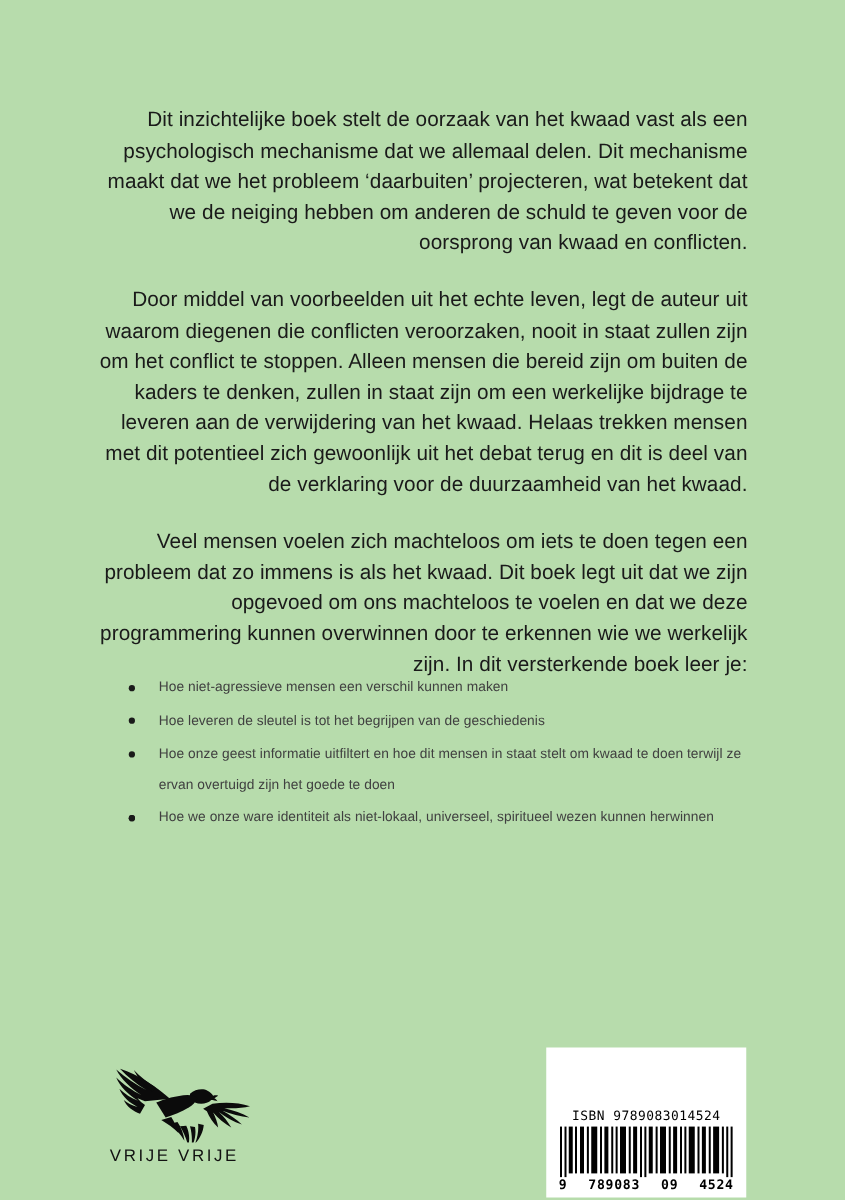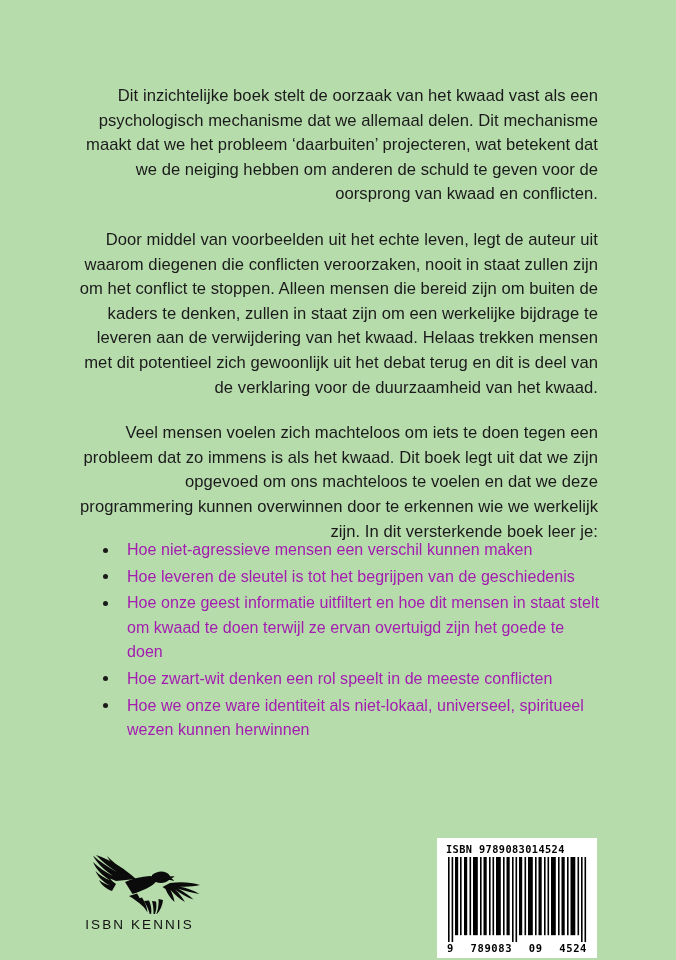--- a/index.html
+++ b/index.html
@@ -45,25 +45,25 @@
     top: 538px;
     width: 500px;
     list-style: none;
     margin: 0;
     padding: 0;
   }
 
   .bullet-item {
     position: relative;
     padding-left: 27px;
-    font-size: 16px;
+    font-size: 11px;
     line-height: 24.6px;
     letter-spacing: 0.05px;
     margin-bottom: 2px;
-    color: #a21caf;
+    color: #404040;
   }
 
   .bullet-item .dot {
     position: absolute;
     left: 3px;
     top: 9.5px;
     width: 5px;
     height: 5px;
     border-radius: 50%;
     background: #1a1a1a;
@@ -100,25 +100,27 @@
     height: 120px;
     background: #ffffff;
     box-sizing: border-box;
     padding: 5px 9px 4px 9px;
     display: flex;
     flex-direction: column;
   }
   .barcode-isbn {
     font-family: "DejaVu Sans Mono", monospace;
     font-size: 10.3px;
-    font-weight: bold;
+    font-weight: normal;
     letter-spacing: 0.4px;
+    text-align: center;
     color: #000;
     line-height: 12px;
     white-space: nowrap;
+    margin-top: 44px;
   }
   .barcode-bars {
     flex: 1;
     position: relative;
     margin-top: 2px;
     overflow: hidden;
   }
   .barcode-bars svg { display: block; width: 100%; height: 100%; }
   .barcode-digits {
     font-family: "DejaVu Sans Mono", monospace;
@@ -151,21 +153,20 @@
     <li class="bullet-item">
       <span class="dot"></span>
       <span>Hoe leveren de sleutel is tot het begrijpen van de geschiedenis</span>
     </li>
     <li class="bullet-item">
       <span class="dot"></span>
       <span>Hoe onze geest informatie uitfiltert en hoe dit mensen in staat stelt om kwaad te doen terwijl ze ervan overtuigd zijn het goede te doen</span>
     </li>
     <li class="bullet-item">
       <span class="dot"></span>
-      <span>Hoe zwart-wit denken een rol speelt in de meeste conflicten</span>
     </li>
     <li class="bullet-item">
       <span class="dot"></span>
       <span>Hoe we onze ware identiteit als niet-lokaal, universeel, spiritueel wezen kunnen herwinnen</span>
     </li>
   </ul>
 
   <div class="publisher">
     <svg class="mark" viewBox="0 0 250 140" xmlns="http://www.w3.org/2000/svg">
       <g fill="#0b0b0b">
@@ -180,21 +181,21 @@
 
         <path d="M186 78 c20,-3 42,-2 60,4 c-12,3 -27,4 -41,3 c14,3 29,8 40,15 c-14,-2 -30,-6 -43,-11 c11,6 23,14 31,22 c-13,-4 -26,-12 -37,-20 c8,7 15,16 20,25 c-11,-6 -21,-15 -29,-24 c4,8 7,16 8,24 c-8,-7 -14,-16 -18,-26 l-6,-4 z"></path>
 
         <path d="M104 104 c10,6 20,13 28,21 c-3,-9 -7,-18 -12,-26 z"></path>
         <path d="M118 110 c9,8 17,17 23,27 c-1,-11 -5,-21 -11,-30 z"></path>
         <path d="M134 114 c6,10 11,21 13,32 c3,-11 2,-23 -3,-33 z"></path>
         <path d="M150 114 c3,11 4,23 2,34 c6,-10 8,-22 6,-33 z"></path>
         <path d="M163 110 c1,11 -1,22 -5,32 c8,-8 13,-19 14,-30 z"></path>
       </g>
     </svg>
-    <div class="name">ISBN KENNIS</div>
+    <div class="name">VRIJE VRIJE</div>
   </div>
 
   <div class="barcode-box">
     <div class="barcode-isbn">ISBN 9789083014524</div>
     <div class="barcode-bars">
       <svg viewBox="0 0 142 100" preserveAspectRatio="none" xmlns="http://www.w3.org/2000/svg">
         <g fill="#000">
           <rect x="2" y="0" width="1.6" height="100"></rect>
           <rect x="5.6" y="0" width="1.6" height="100"></rect>
           <rect x="9" y="0" width="3.2" height="92"></rect>

